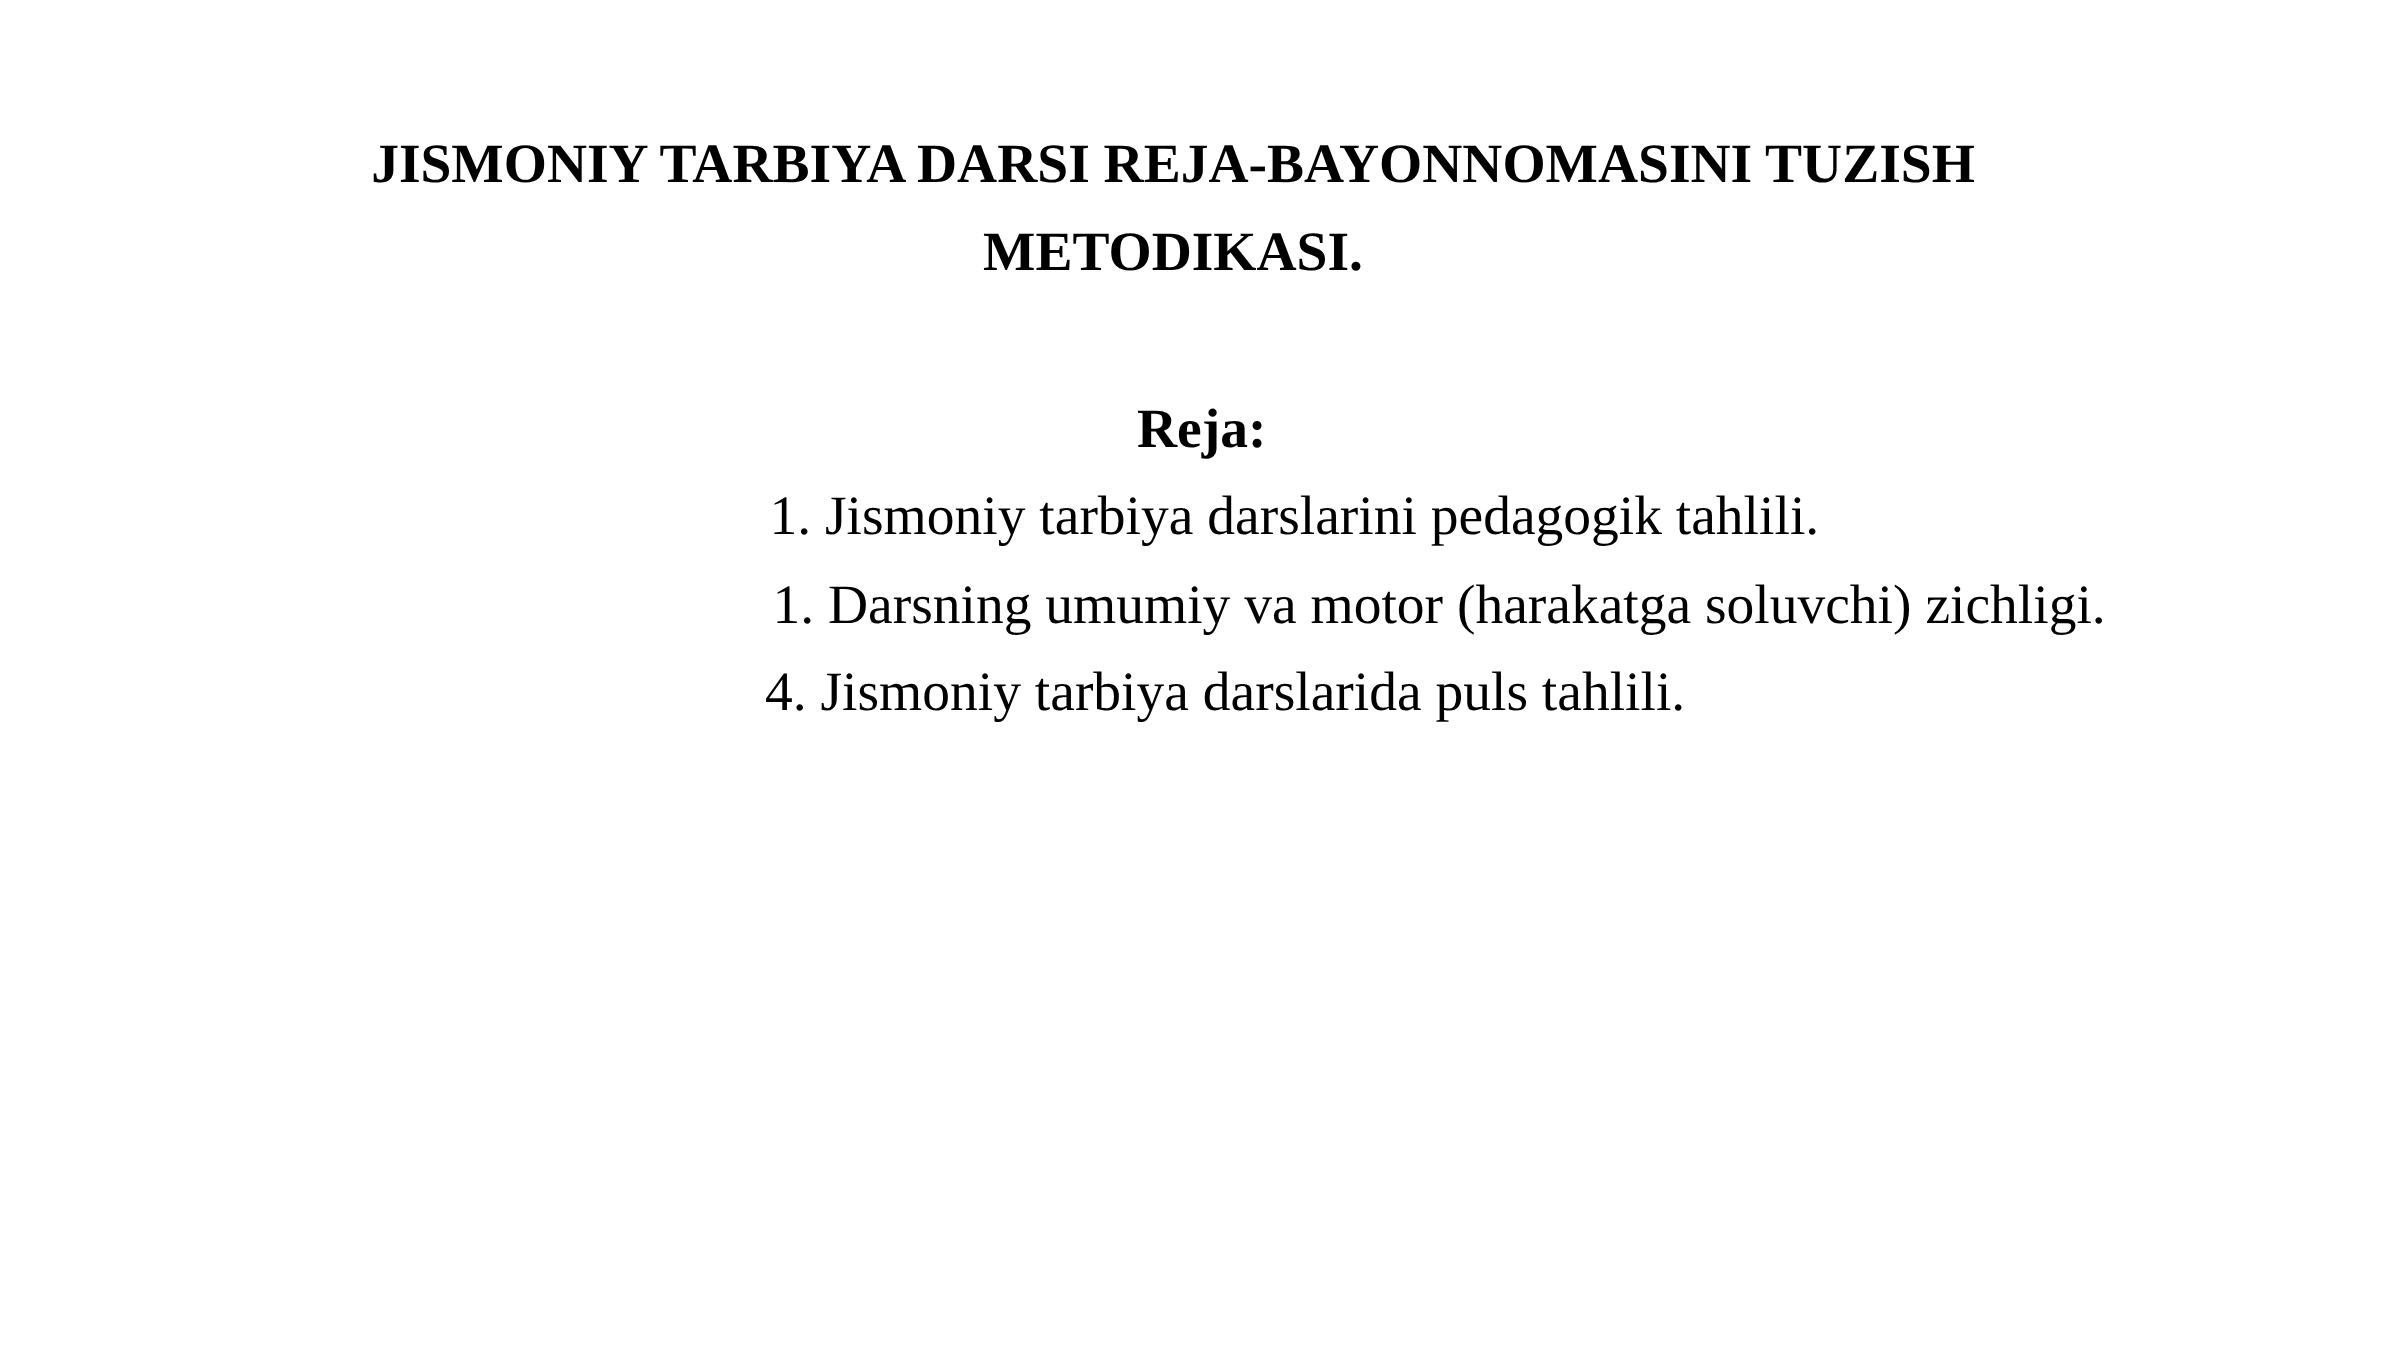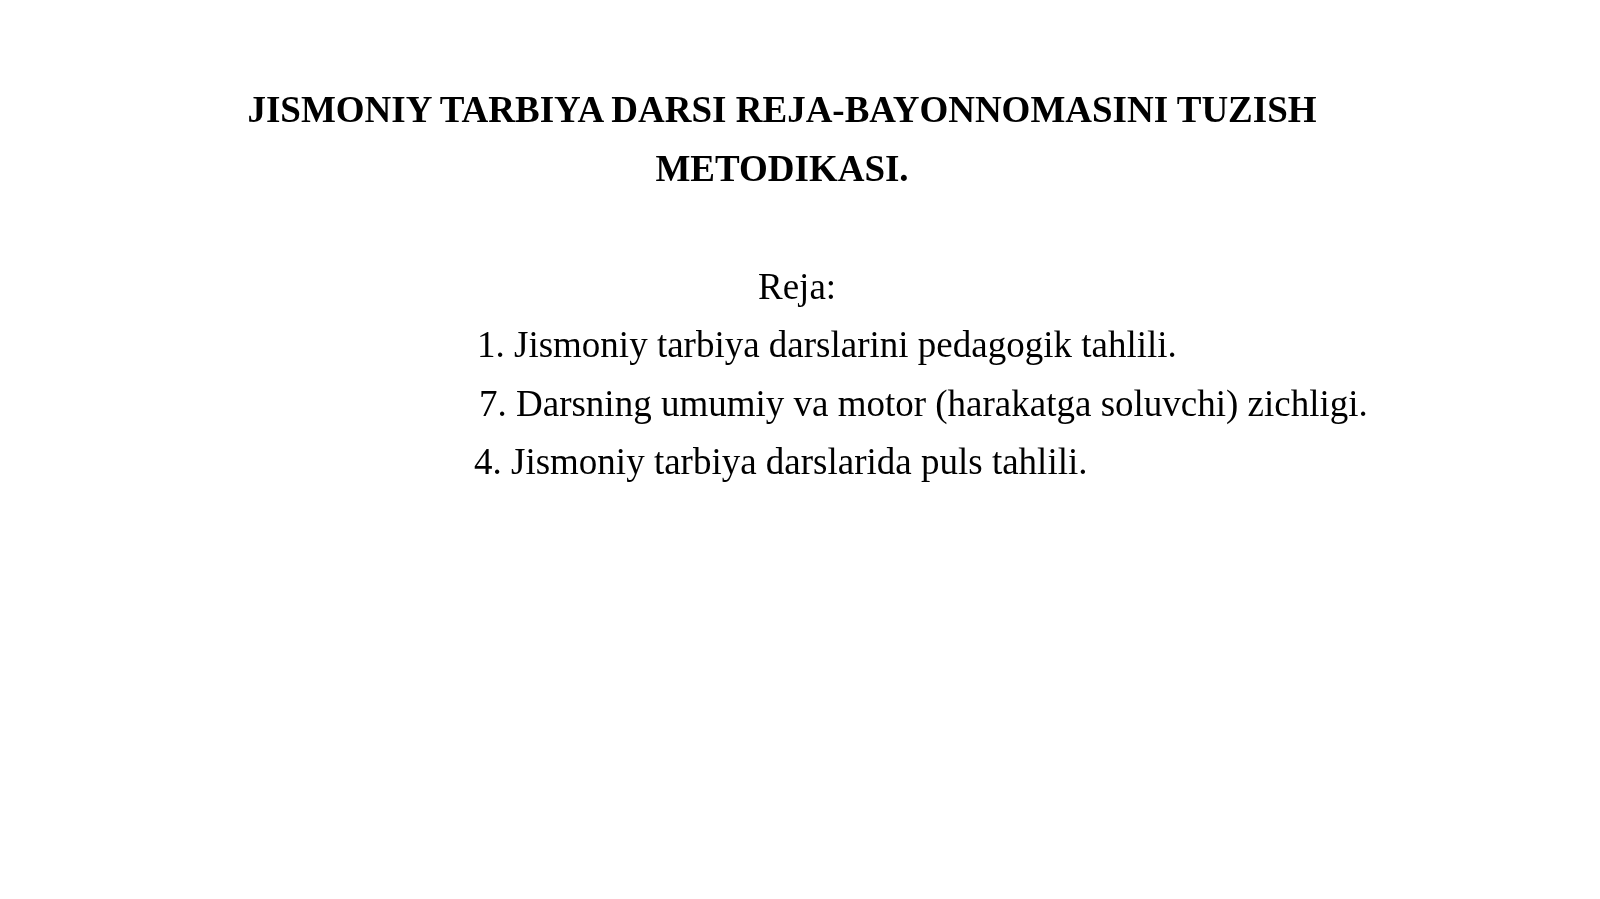--- a/index.html
+++ b/index.html
@@ -23,41 +23,42 @@
       font-weight: bold;
       font-size: 37px;
       line-height: 1;
     }
     .title-line1 { top: 91px; left: -18px; }
     .title-line2 { top: 150px; left: -18px; }
     .reja {
       position: absolute;
       top: 268px;
       left: 758px;
-      font-weight: normal;
+      font-weight: bold;
       font-size: 37px;
       line-height: 1;
     }
     .item {
       position: absolute;
       font-size: 37px;
       line-height: 1;
       white-space: nowrap;
+      margin-left: 36px;
     }
     .item-1 { top: 326px; left: 477px; }
     .item-2 { top: 385px; left: 479px; }
     .item-3 { top: 443px; left: 474px; }
   </style>
 </head>
 <body>
 
 <div>
   <div class="title title-line1">JISMONIY TARBIYA DARSI REJA-BAYONNOMASINI TUZISH</div>
   <div class="title title-line2">METODIKASI.</div>
 
   <div class="reja">Reja:</div>
 
   <div>
     <div class="item item-1">1. Jismoniy tarbiya darslarini pedagogik tahlili.</div>
-    <div class="item item-2">7. Darsning umumiy va motor (harakatga soluvchi) zichligi.</div>
+    <div class="item item-2">1. Darsning umumiy va motor (harakatga soluvchi) zichligi.</div>
     <div class="item item-3">4. Jismoniy tarbiya darslarida puls tahlili.</div>
   </div>
 </div>
 
 </body></html>

